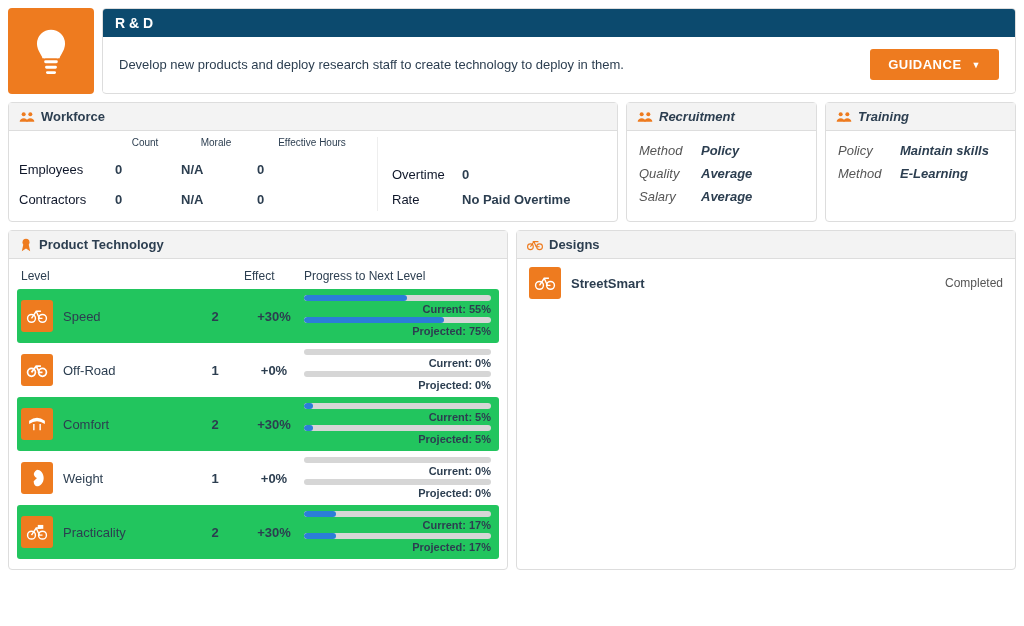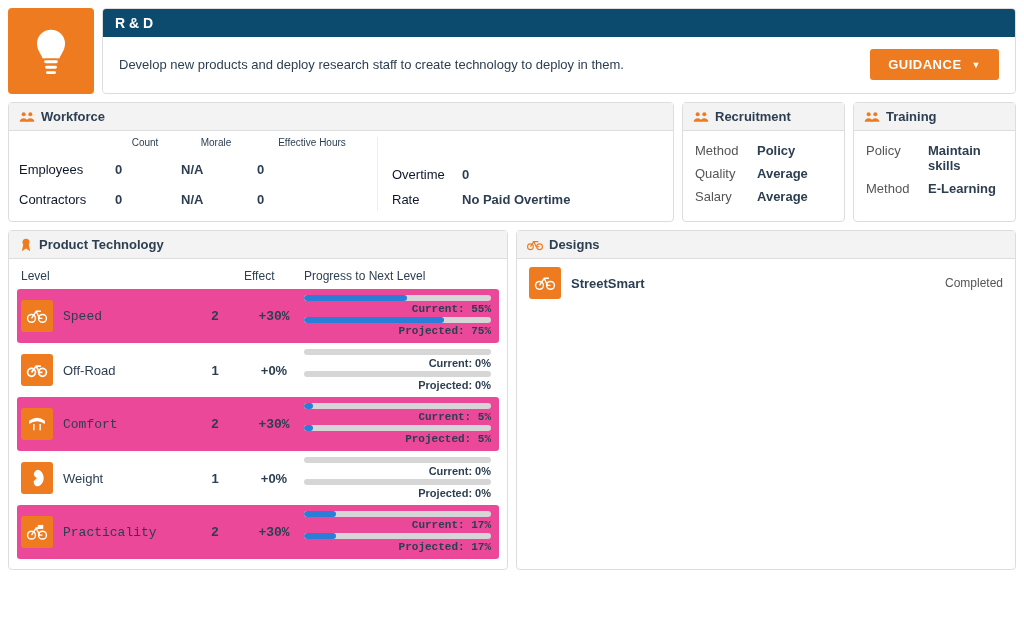--- a/index.html
+++ b/index.html
@@ -49,32 +49,32 @@
     }
     .hicon { color: #ee7b1f; font-size: 13px; display: inline-flex; }
     .workforce { flex: 1; }
     .workforce-body { display: flex; padding: 6px 10px 10px 10px; gap: 10px; }
     .wf-table { display: grid; grid-template-columns: 90px 60px 70px 110px; column-gap: 6px; row-gap: 10px; }
     .wf-head { font-weight: 500; color: #2c3e50; font-size: 10px; }
     .wf-head.center, .wf-cell.center { text-align: center; }
     .wf-label { color: #0f172a; }
     .wf-bold { font-weight: 700; color: #2c3e50; }
     .wf-right { border-left: 1px solid #eee; padding-left: 14px; display: grid; grid-template-columns: 70px auto; row-gap: 10px; align-content: end; padding-bottom: 4px; padding-top: 30px; }
-    .recruitment, .training { width: 163px; }
+    .recruitment, .training { width: 191px; font-style: italic; }
     .kv-body { padding: 8px 12px; }
     .kv-row { display: grid; grid-template-columns: 62px auto; padding: 4px 0; }
     .kv-key { color: #555; }
     .kv-val { font-weight: 700; color: #2c3e50; }
     .row-bottom { display: flex; gap: 8px; }
     .prodtech { flex: 1; }
     .designs { flex: 1; }
     .pt-body { padding: 6px 8px 10px 8px; }
     .pt-headrow { display: grid; grid-template-columns: 165px 58px 60px 1fr; padding: 4px 4px 6px 4px; font-weight: 500; font-size: 12px; color: #2c3e50; }
     .pt-row { display: grid; grid-template-columns: 165px 58px 60px 1fr; align-items: center; padding: 6px 4px; border-radius: 3px; }
-    .pt-row.shade { background: #ec4899; font-family: Liberation Mono, monospace; }
+    .pt-row.shade { background: #22c55e; }
     .pt-namecell { display: flex; align-items: center; gap: 10px; }
     .pt-iconbox {
       width: 32px; height: 32px; background: #ee7b1f; border-radius: 3px;
       display: flex; align-items: center; justify-content: center; color: #fff;
     }
     .pt-name { font-weight: 500; color: #2c3e50; }
     .pt-level, .pt-effect { font-weight: 700; text-align: center; color: #2c3e50; }
     .progress-stack { display: flex; flex-direction: column; gap: 2px; padding-right: 4px; }
     .pbar { position: relative; height: 6px; background: #d6d6d6; border-radius: 3px; overflow: hidden; }
     .pbar-fill { position: absolute; left: 0; top: 0; bottom: 0; background: #2b7ed8; border-radius: 3px; }

